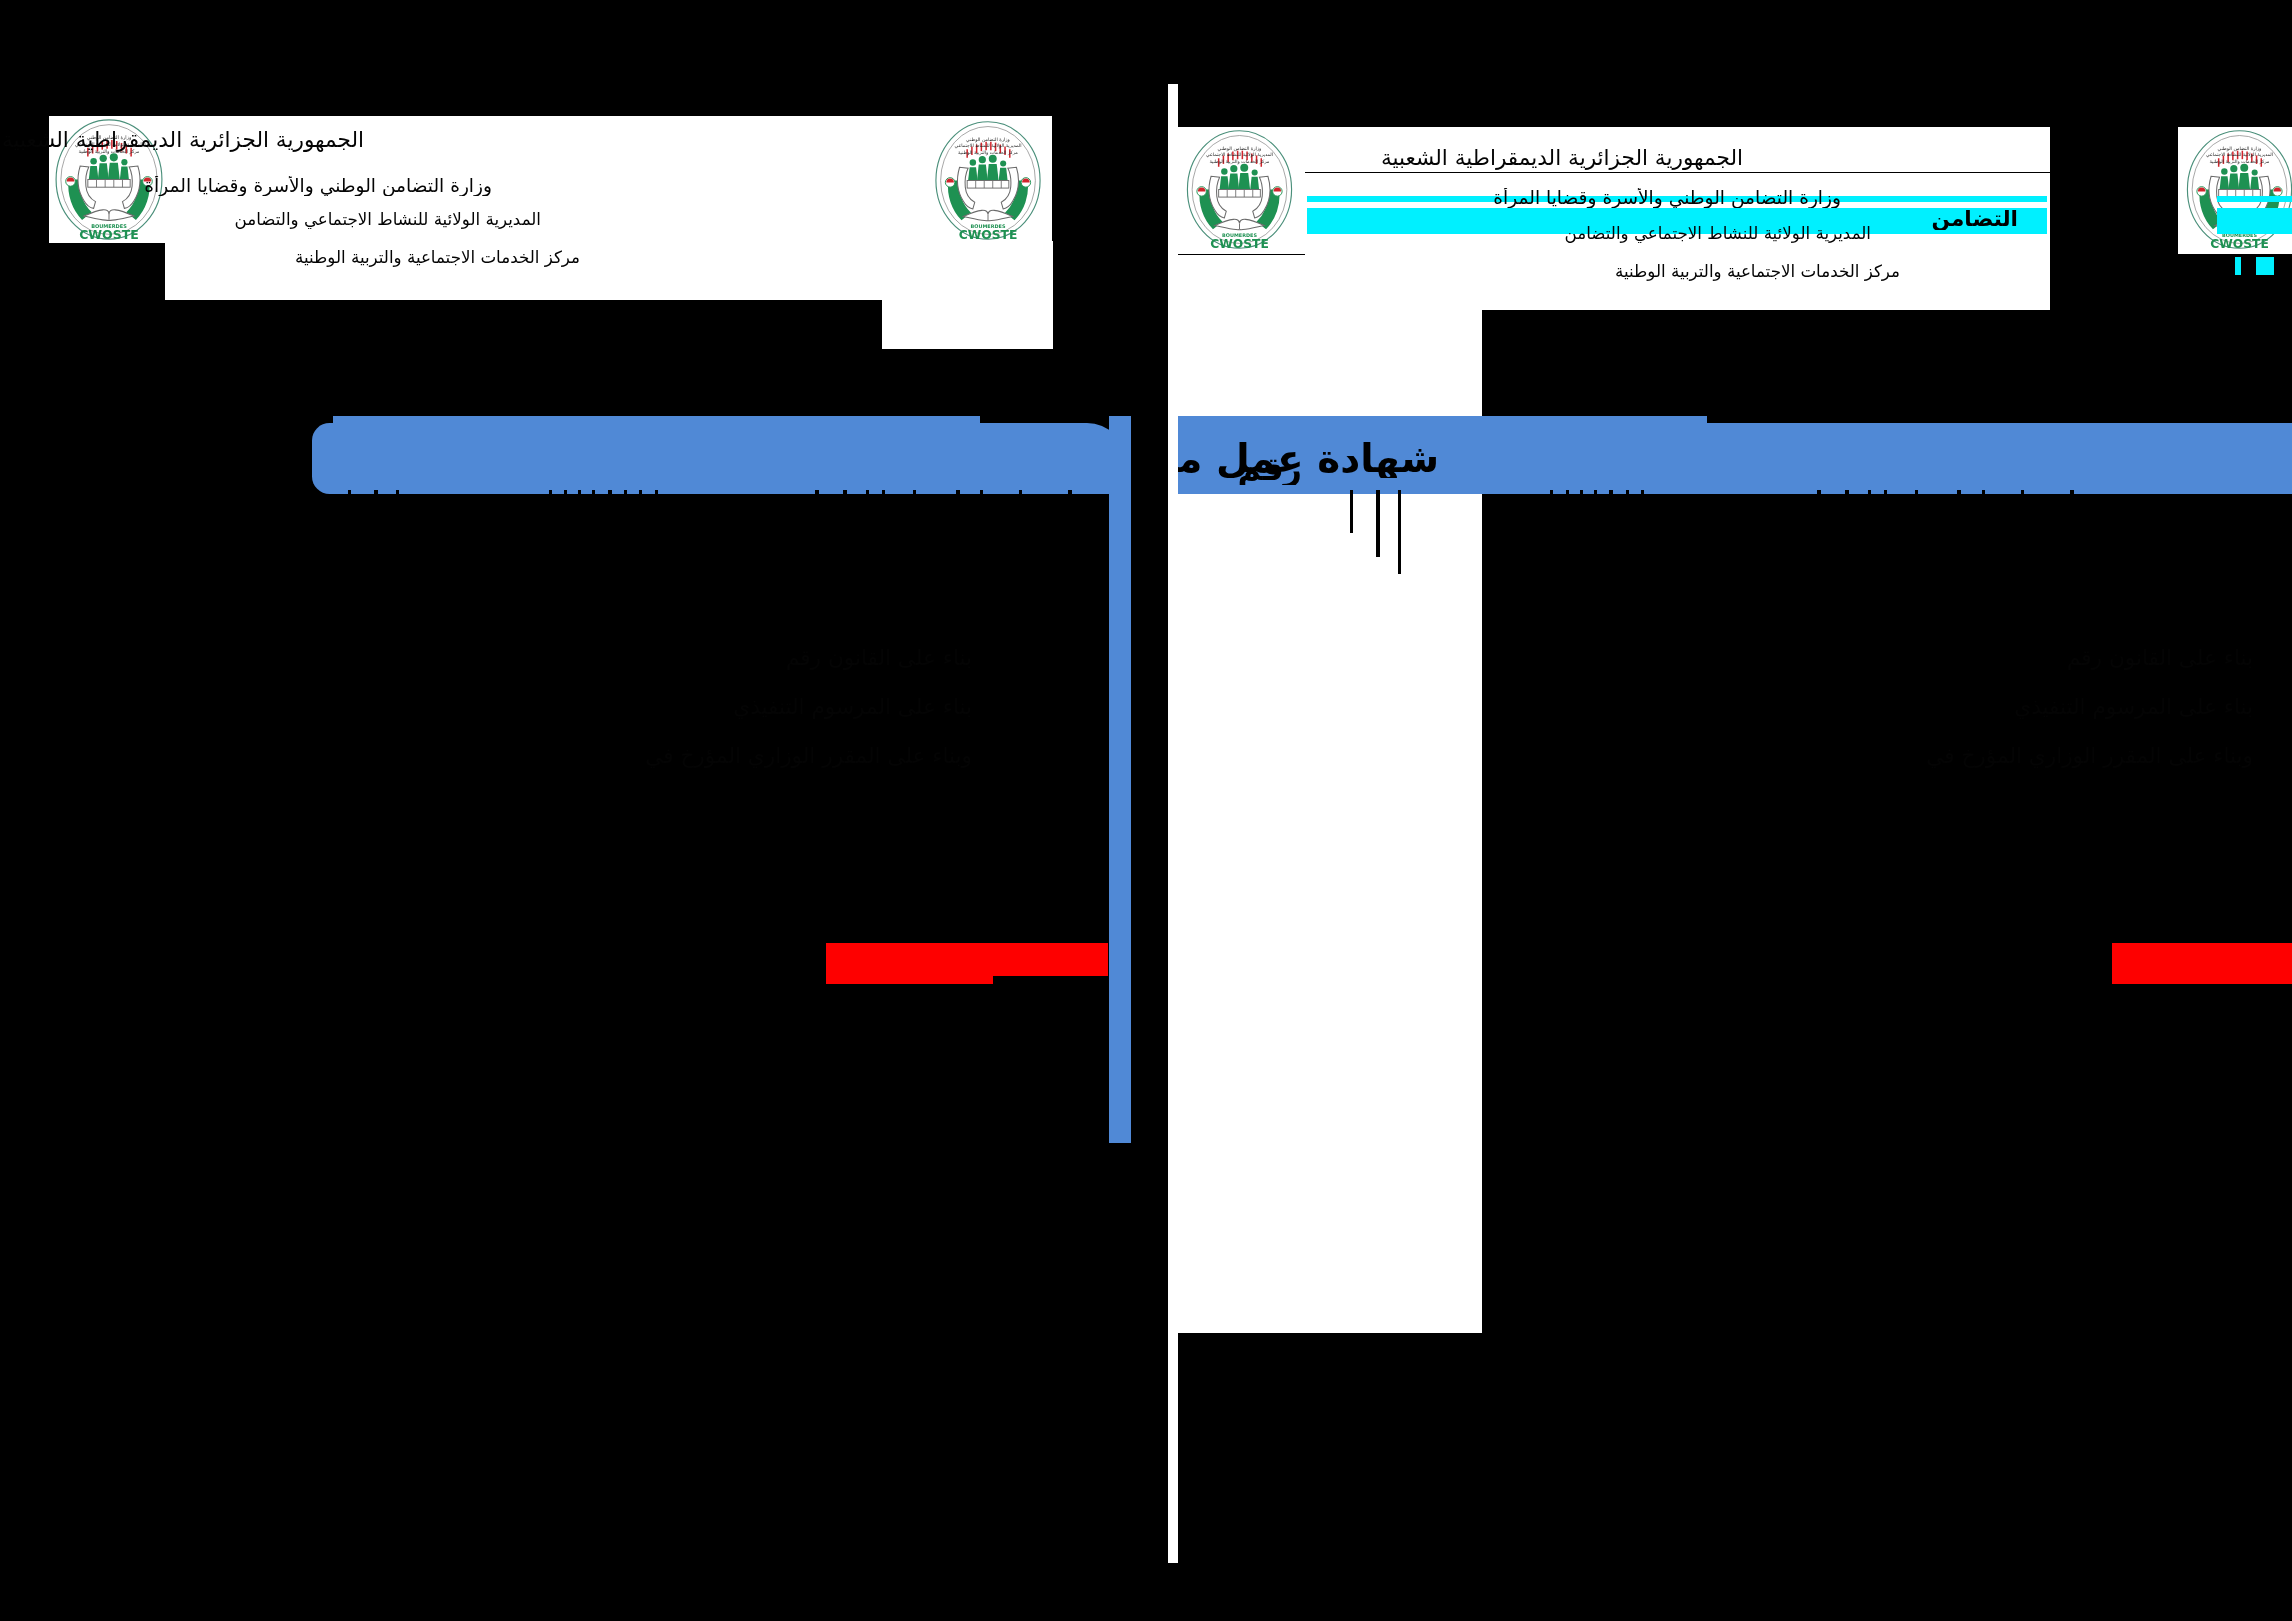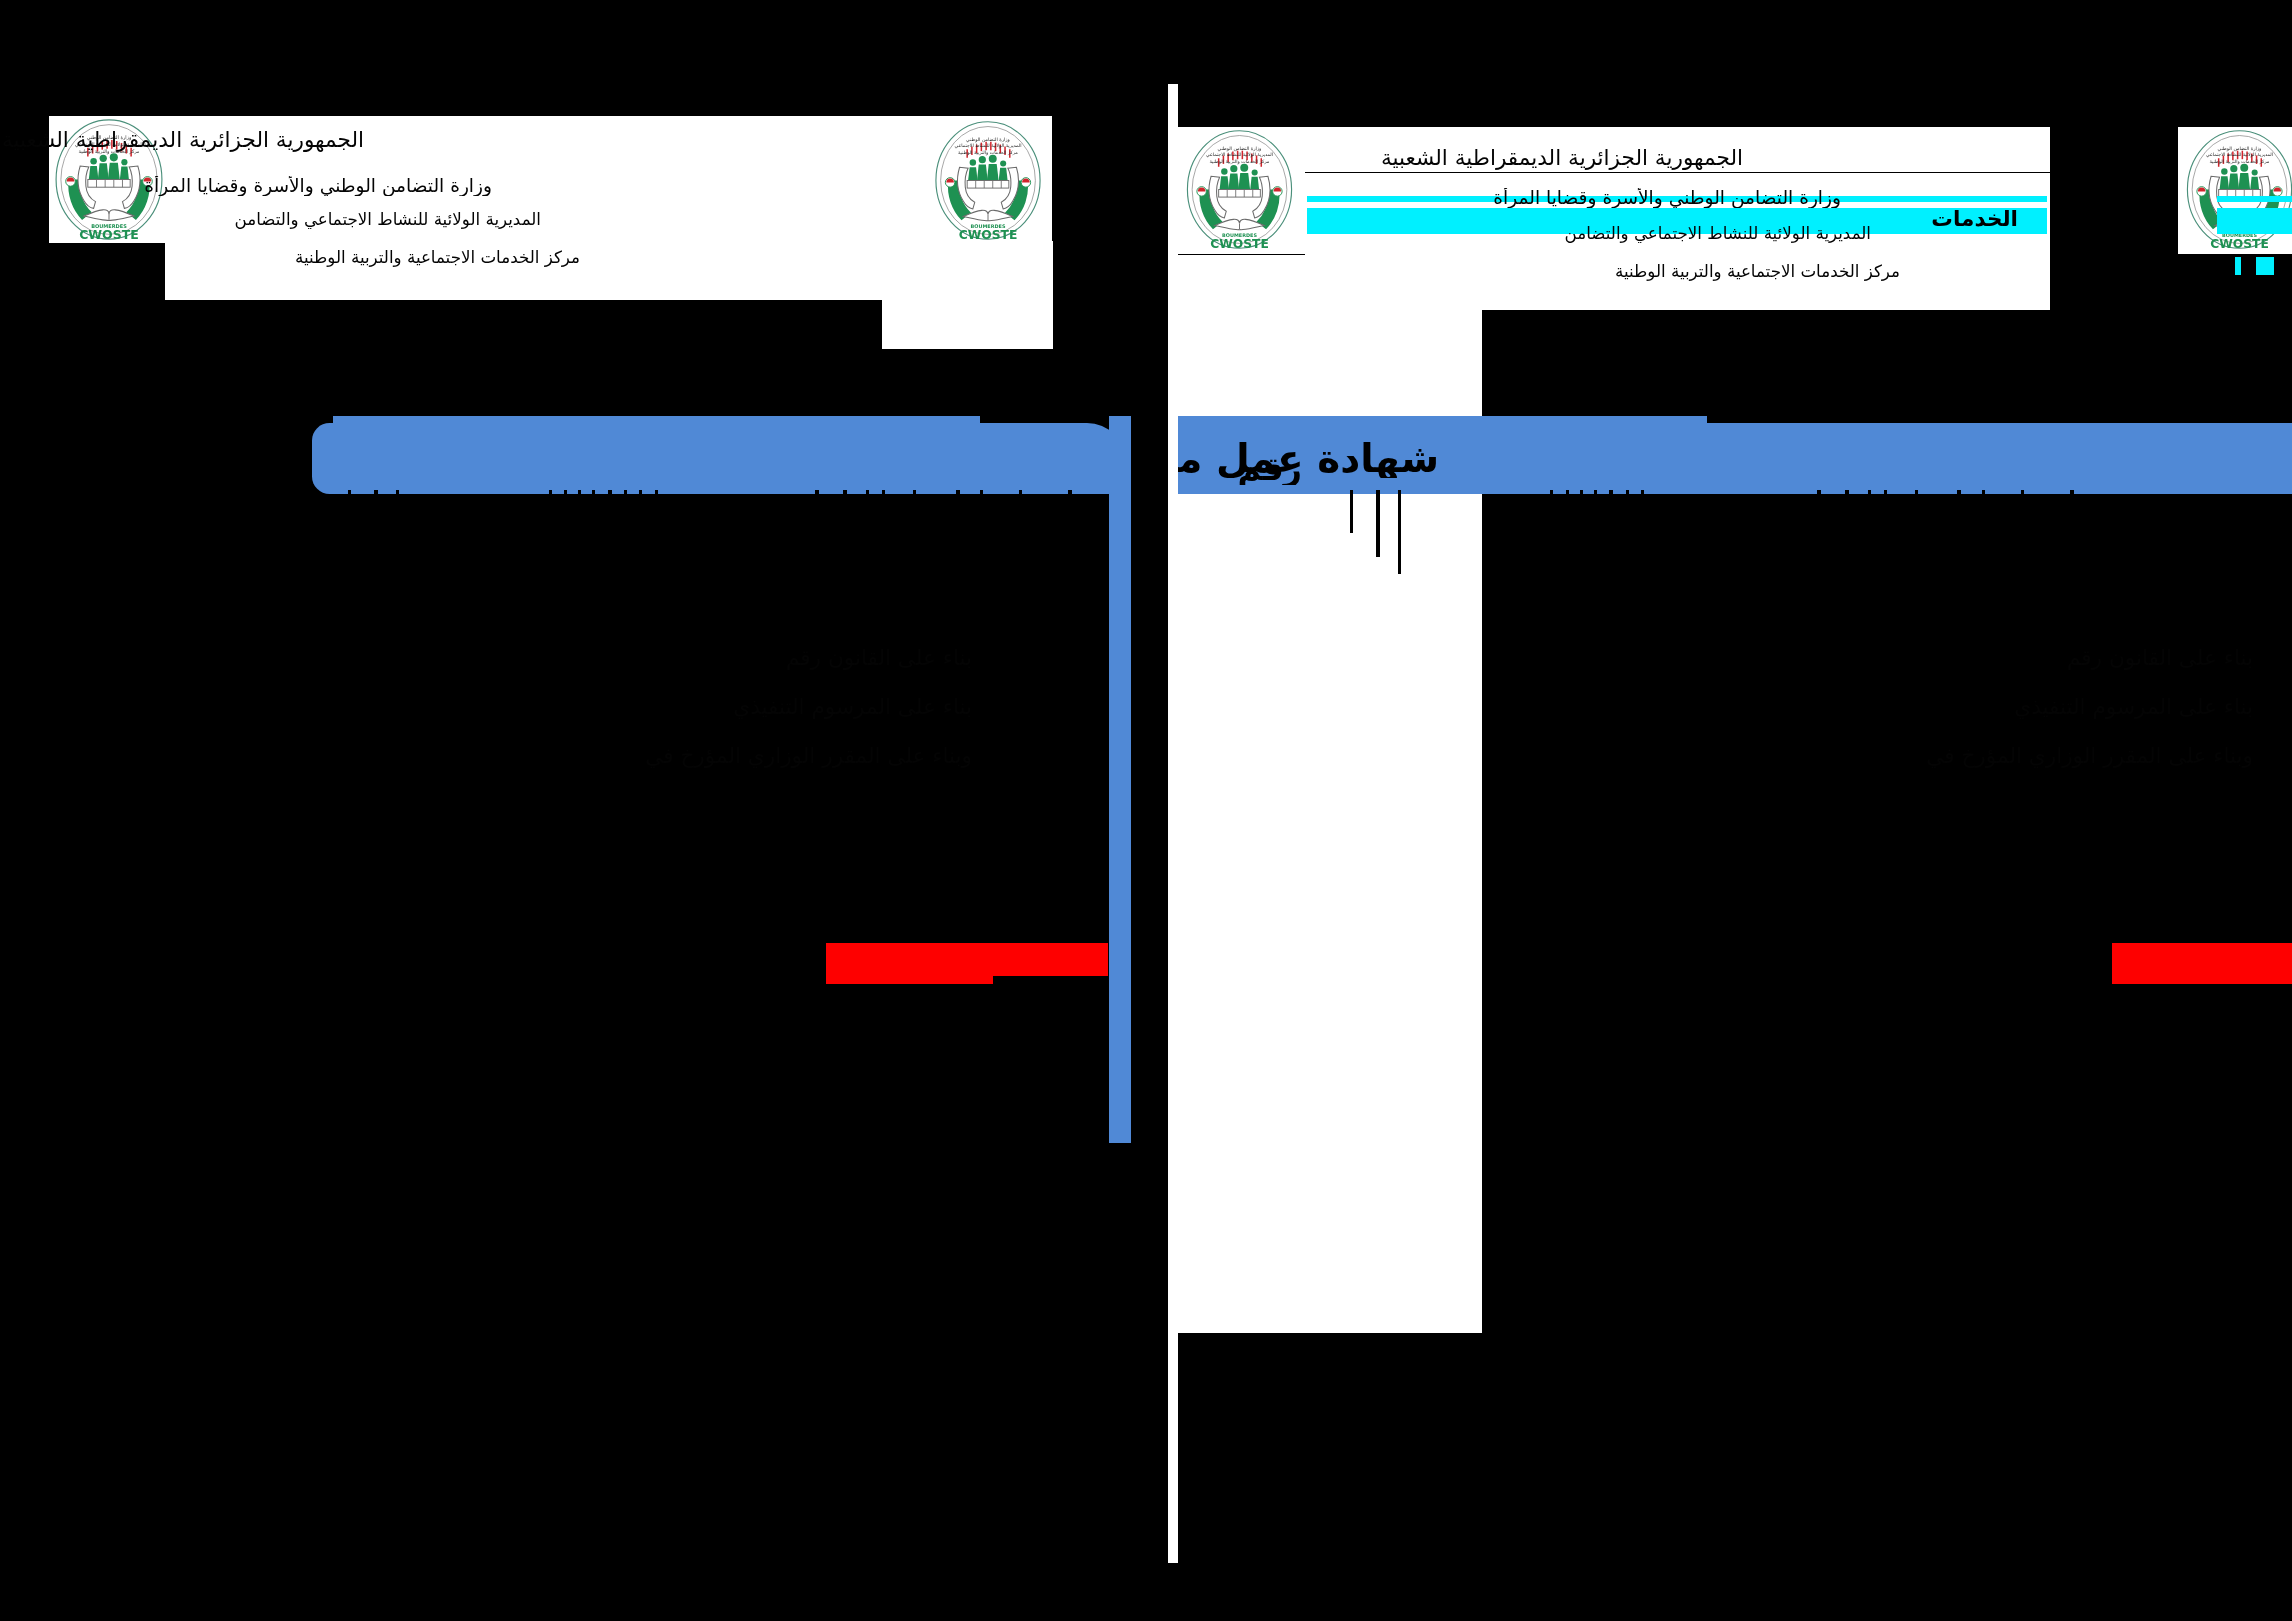--- a/index.html
+++ b/index.html
@@ -372,21 +372,21 @@
           <text x="60" y="31" text-anchor="middle">المديرية الولائية للنشاط الاجتماعي</text>
           <text x="60" y="38" text-anchor="middle">مركز الخدمات والتربية الوطنية</text>
         </g>
         <text x="60" y="116" text-anchor="middle" fill="#1e9152" font-size="5.2" font-weight="bold" font-family="'DejaVu Sans',sans-serif">BOUMERDES</text>
         <text x="60" y="128" text-anchor="middle" fill="#1e9152" font-size="13" font-weight="bold" font-family="'DejaVu Sans',sans-serif">CWOSTE</text>
       </svg>
     </div>
 
     <div class="hl hl-cyan" style="left:129px; top:196px; width:740px; height:5.9px;"></div>
     <div class="hl hl-cyan" style="left:129px; top:208px; width:740px; height:25.5px;"></div>
-    <div class="scan-text" style="right:274px; top:208px; font-size:21.6px;">الخدمات</div>
+    <div class="scan-text" style="right:274px; top:208px; font-size:21.6px;">التضامن</div>
 
     <div class="hl hl-cyan" style="left:1039px; top:196px; width:75px; height:5.9px;"></div>
     <div class="hl hl-cyan" style="left:1039px; top:208px; width:75px; height:25.5px;"></div>
     <div class="hl hl-cyan" style="left:1057px; top:257px; width:5.9px; height:17.6px;"></div>
     <div class="hl hl-cyan" style="left:1078px; top:257px; width:17.6px; height:17.6px;"></div>
 
     <div class="dark-text" style="right:549px; top:147px; font-size:21.6px;">الجمهورية الجزائرية الديمقراطية الشعبية</div>
     <div class="dark-text" style="right:451px; top:188px; font-size:18.6px;">وزارة التضامن الوطني والأسرة وقضايا المرأة</div>
     <div class="dark-text" style="right:421px; top:225px; font-size:16.7px;">المديرية الولائية للنشاط الاجتماعي والتضامن</div>
     <div class="dark-text" style="right:392px; top:263px; font-size:16.7px;">مركز الخدمات الاجتماعية والتربية الوطنية</div>

